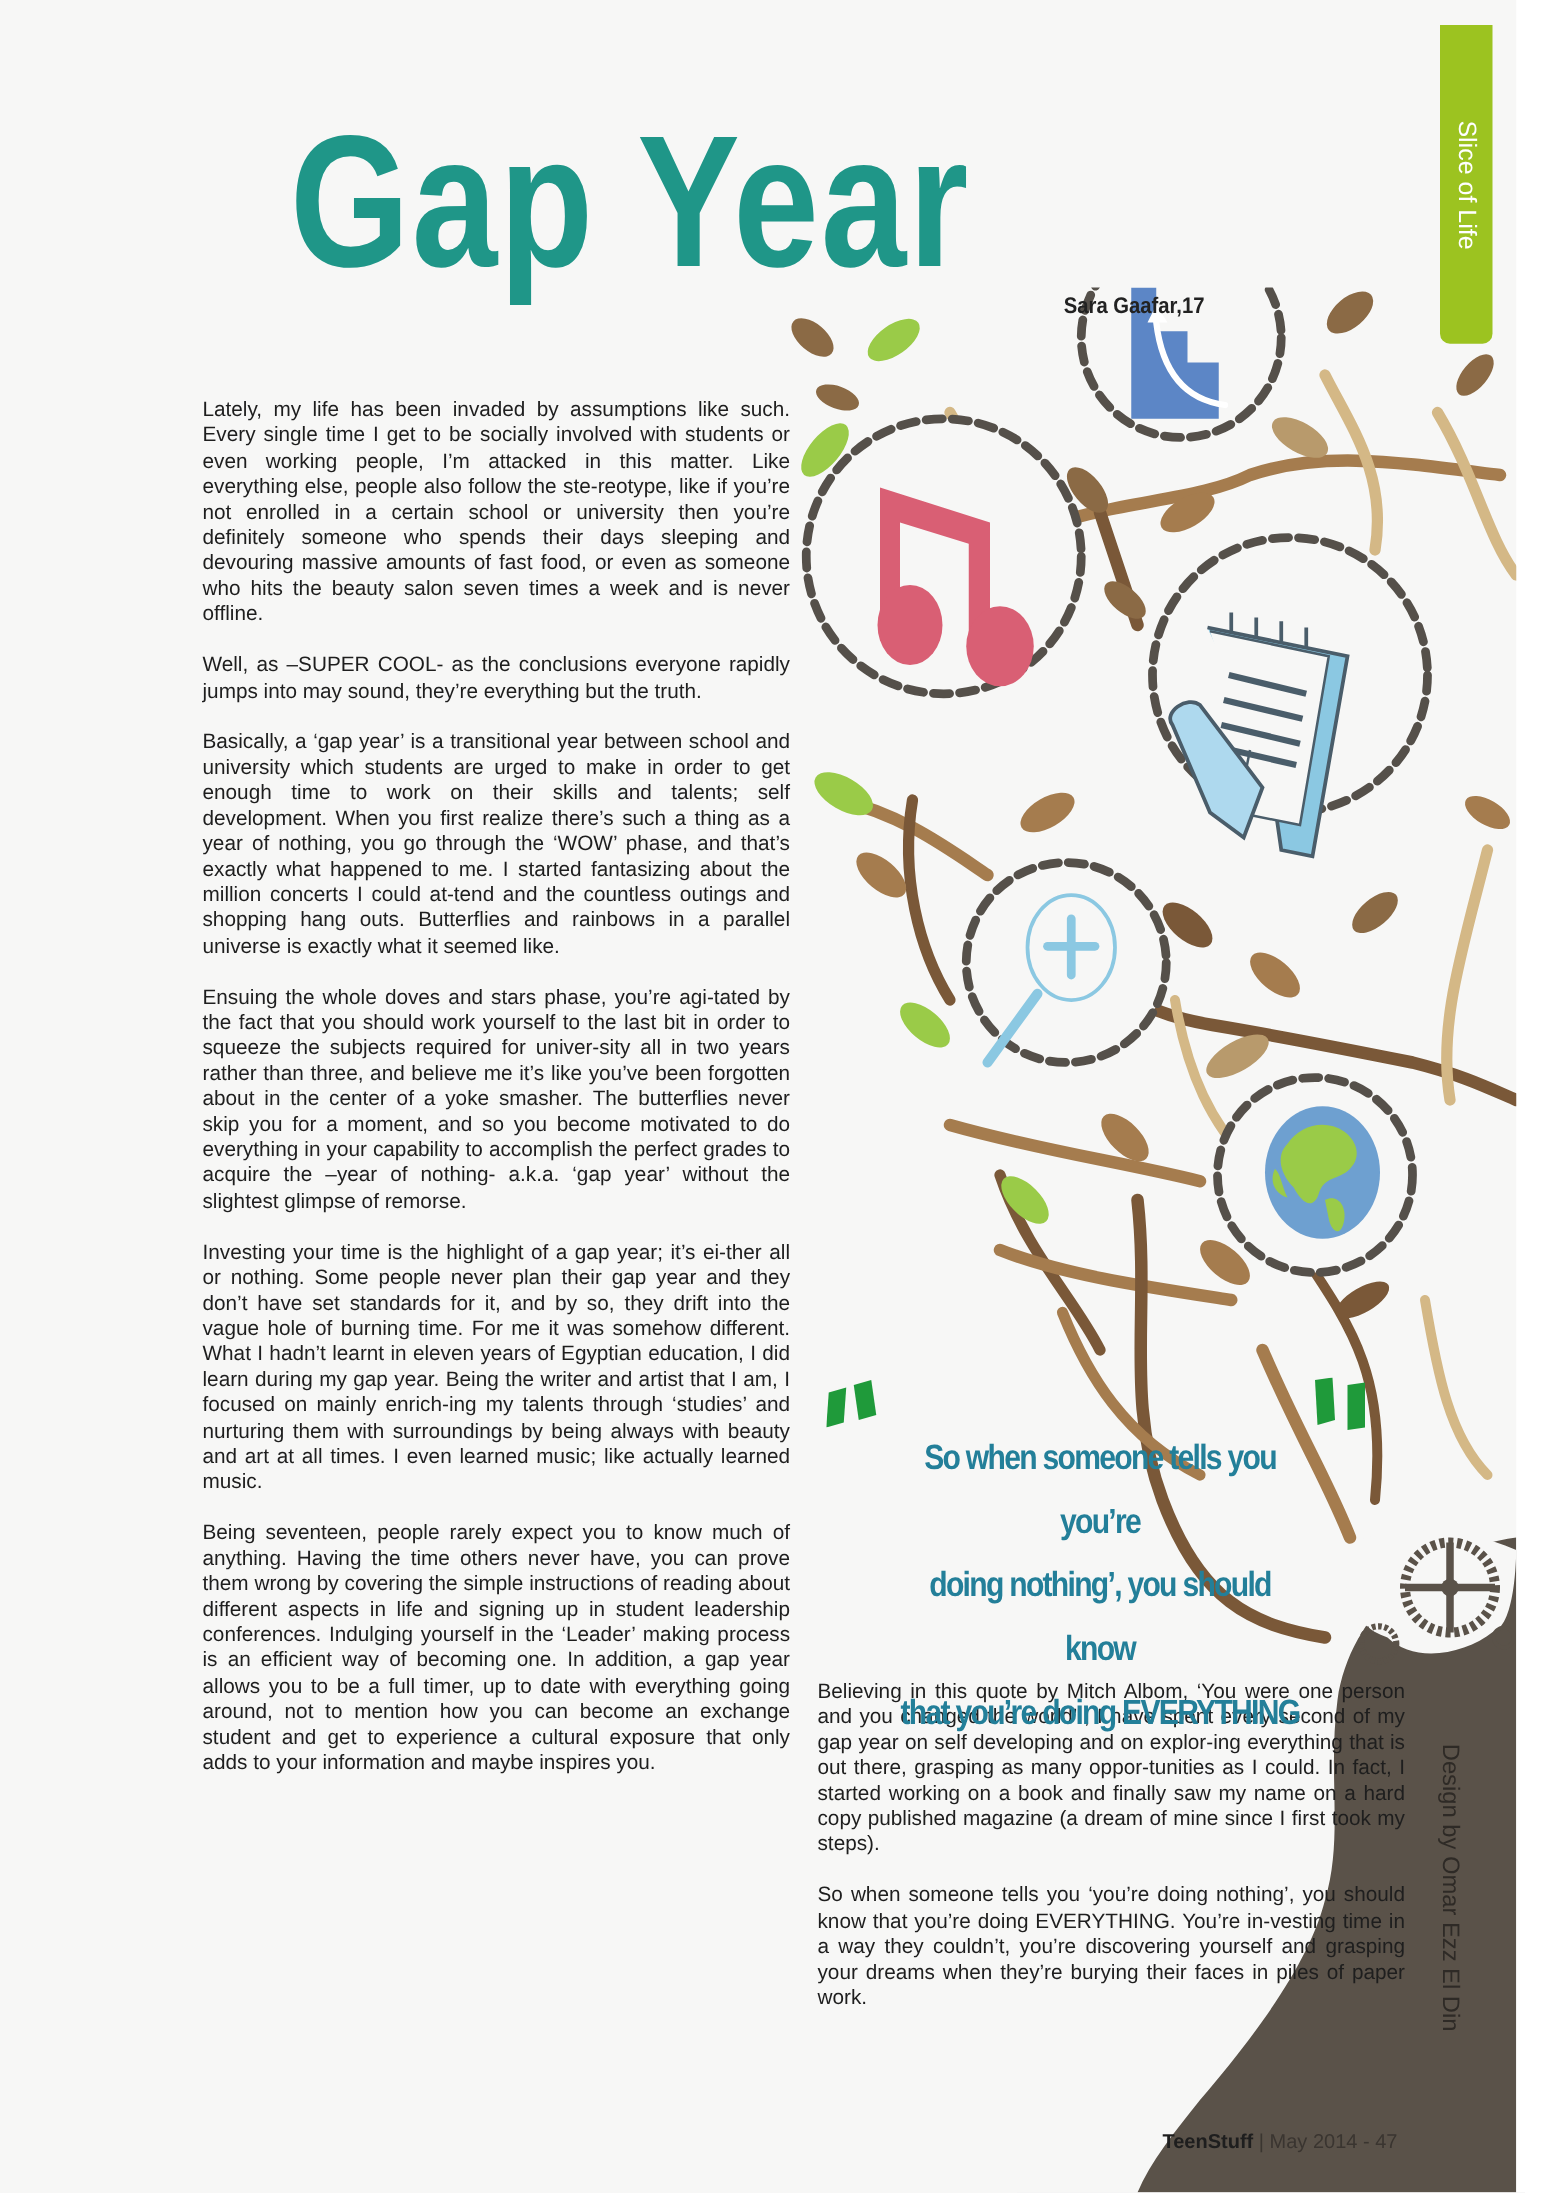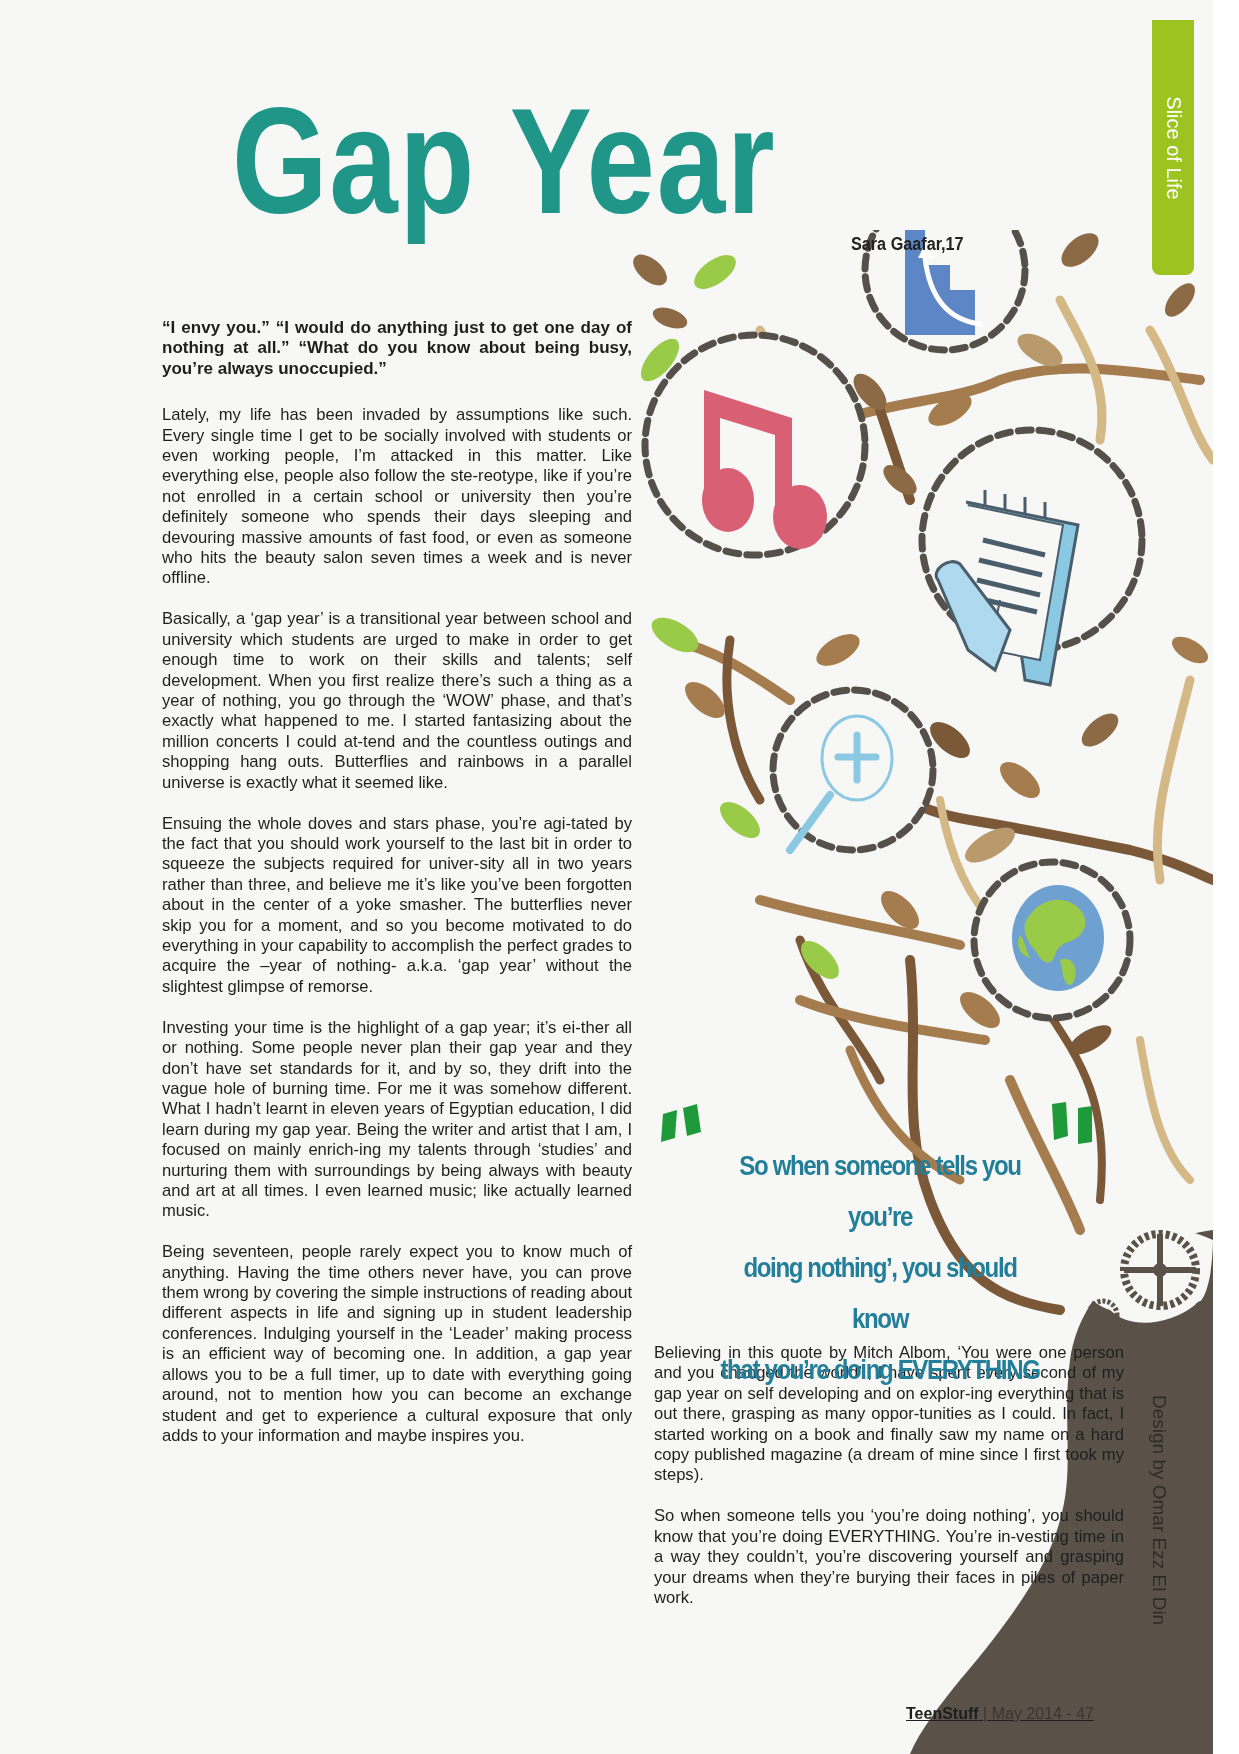--- a/index.html
+++ b/index.html
@@ -51,22 +51,22 @@
     .pull-quote {
       position: absolute; left: 690px; top: 1140px; width: 380px; z-index: 4;
       text-align: center; color: #237f99; font-weight: bold;
       font-size: 28px; line-height: 51px; letter-spacing: -1.6px;
       transform: scaleX(0.86); transform-origin: center top;
     }
     .quote-mark { position: absolute; z-index: 4; }
     .quote-open { left: 661px; top: 1102px; }
     .quote-close { left: 1050px; top: 1102px; }
     .footer {
-      position: absolute; left: 906px; top: 1705px; z-index: 4;
-      font-size: 16px; color: #1e1e1e; text-decoration: underline;
+      position: absolute; left: 930px; top: 1705px; z-index: 4;
+      font-size: 16px; color: #1e1e1e;
     }
     .footer .brand { font-weight: bold; }
     .footer .rest { color: #3a3530; }
     .credit {
       position: absolute; left: 1170px; top: 1395px; z-index: 4;
       transform: rotate(90deg); transform-origin: left top;
       white-space: nowrap; font-size: 19px; color: #2e2a26;
     }
   </style>
 </head>
@@ -189,22 +189,22 @@
 </svg>
 
 <div class="section-tab">
   <span>Slice of Life</span>
 </div>
 
 <h1 class="title">Gap Year</h1>
 <div class="byline">Sara Gaafar,17</div>
 
 <div class="col-left">
-  <p class="lead">“I envy you.” “I would do anything just to get one day of nothing at all.” “What do you know about being busy, you’re always unoccupied.”</p>
   <p>Lately, my life has been invaded by assumptions like such. Every single time I get to be socially involved with students or even working people, I’m attacked in this matter. Like everything else, people also follow the ste-reotype, like if you’re not enrolled in a certain school or university then you’re definitely someone who spends their days sleeping and devouring massive amounts of fast food, or even as someone who hits the beauty salon seven times a week and is never offline.</p>
+  <p>Well, as –SUPER COOL- as the conclusions everyone rapidly jumps into may sound, they’re everything but the truth.</p>
   <p>Basically, a ‘gap year’ is a transitional year between school and university which students are urged to make in order to get enough time to work on their skills and talents; self development. When you first realize there’s such a thing as a year of nothing, you go through the ‘WOW’ phase, and that’s exactly what happened to me. I started fantasizing about the million concerts I could at-tend and the countless outings and shopping hang outs. Butterflies and rainbows in a parallel universe is exactly what it seemed like.</p>
   <p>Ensuing the whole doves and stars phase, you’re agi-tated by the fact that you should work yourself to the last bit in order to squeeze the subjects required for univer-sity all in two years rather than three, and believe me it’s like you’ve been forgotten about in the center of a yoke smasher. The butterflies never skip you for a moment, and so you become motivated to do everything in your capability to accomplish the perfect grades to acquire the –year of nothing- a.k.a. ‘gap year’ without the slightest glimpse of remorse.</p>
   <p>Investing your time is the highlight of a gap year; it’s ei-ther all or nothing. Some people never plan their gap year and they don’t have set standards for it, and by so, they drift into the vague hole of burning time. For me it was somehow different. What I hadn’t learnt in eleven years of Egyptian education, I did learn during my gap year. Being the writer and artist that I am, I focused on mainly enrich-ing my talents through ‘studies’ and nurturing them with surroundings by being always with beauty and art at all times. I even learned music; like actually learned music.</p>
   <p>Being seventeen, people rarely expect you to know much of anything. Having the time others never have, you can prove them wrong by covering the simple instructions of reading about different aspects in life and signing up in student leadership conferences. Indulging yourself in the ‘Leader’ making process is an efficient way of becoming one. In addition, a gap year allows you to be a full timer, up to date with everything going around, not to mention how you can become an exchange student and get to experience a cultural exposure that only adds to your information and maybe inspires you.</p>
 </div>
 
 <svg class="quote-mark quote-open" width="50" height="40">
   <polygon points="2,12 16,8 14,36 0,40" fill="#1f9a3a"></polygon>
   <polygon points="22,6 36,2 40,30 26,34" fill="#1f9a3a"></polygon>
 </svg>

